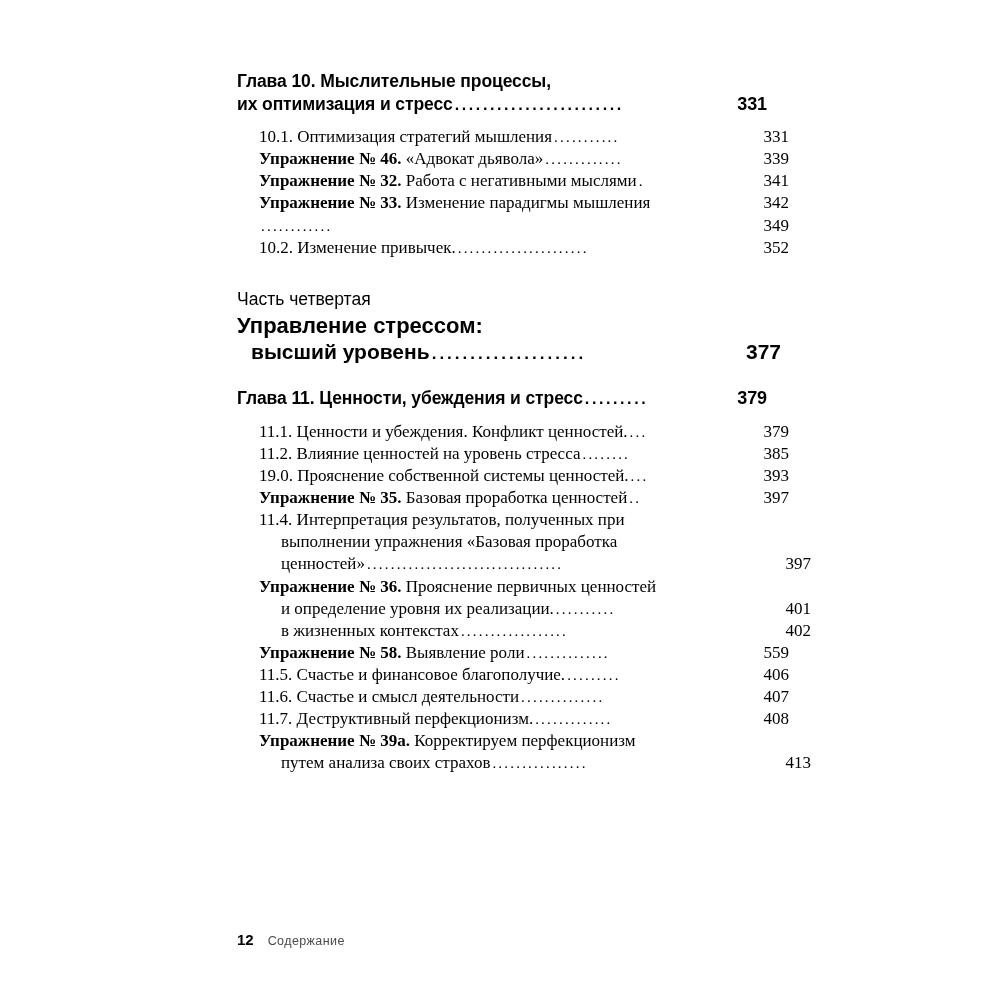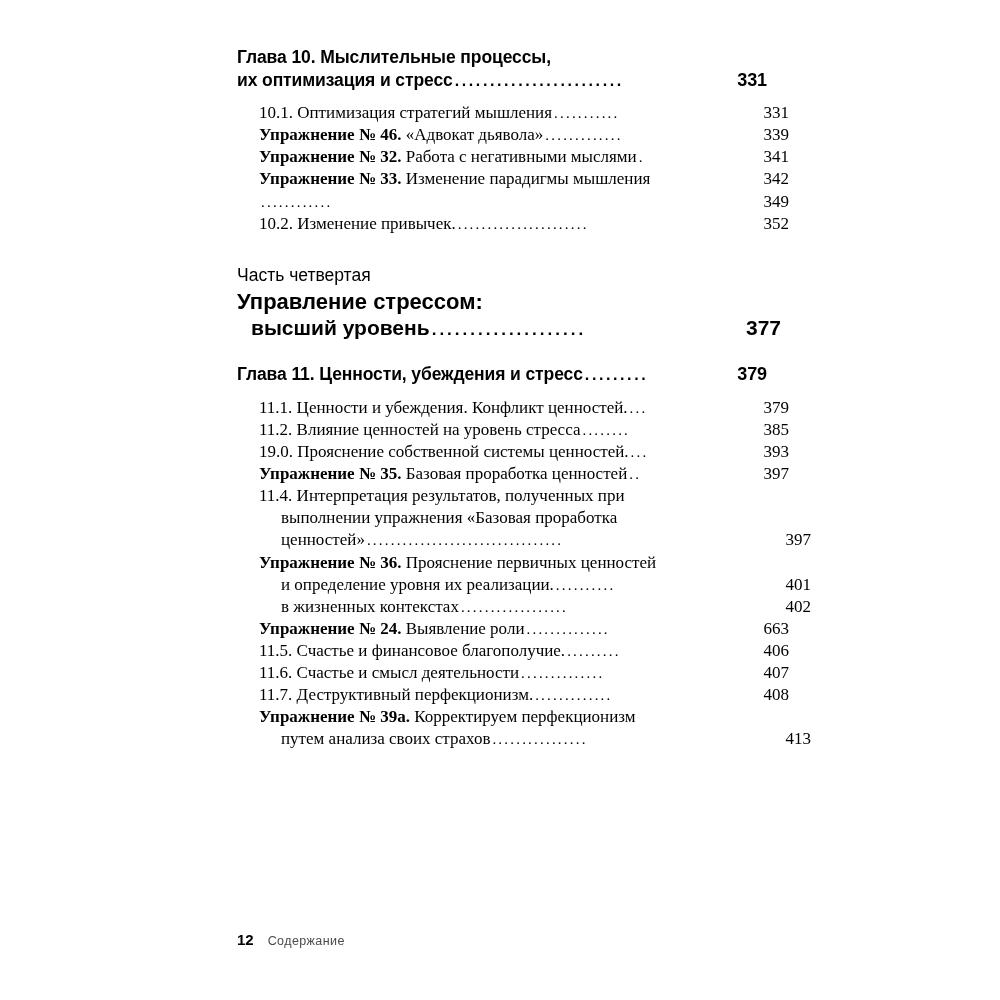--- a/index.html
+++ b/index.html
@@ -12,21 +12,21 @@
     height: 1000px;
     background: #ffffff;
     position: relative;
     font-family: "Liberation Serif", serif;
     color: #000000;
     overflow: hidden;
   }
   .toc {
     position: absolute;
     left: 237px;
-    top: 46px;
+    top: 70px;
     width: 530px;
   }
 
   
   .row {
     display: flex;
     align-items: baseline;
     width: 100%;
     line-height: 1.30;
   }
@@ -235,23 +235,23 @@
           <span class="txt">и определение уровня их реализации.</span>
           <span class="leader">..........</span>
           <span class="pg">401</span>
         </div>
         <div class="row entry cont">
           <span class="txt">в жизненных контекстах</span>
           <span class="leader">..................</span>
           <span class="pg">402</span>
         </div>
         <div class="row entry ex">
-          <span class="txt"><b>Упражнение № 24.</b><span> Выявление роли</span></span>
+          <span class="txt"><b>Упражнение № 58.</b><span> Выявление роли</span></span>
           <span class="leader">..............</span>
-          <span class="pg">663</span>
+          <span class="pg">559</span>
         </div>
         <div class="row entry">
           <span class="txt">11.5. Счастье и финансовое благополучие.</span>
           <span class="leader">.........</span>
           <span class="pg">406</span>
         </div>
         <div class="row entry">
           <span class="txt">11.6. Счастье и смысл деятельности</span>
           <span class="leader">..............</span>
           <span class="pg">407</span>

